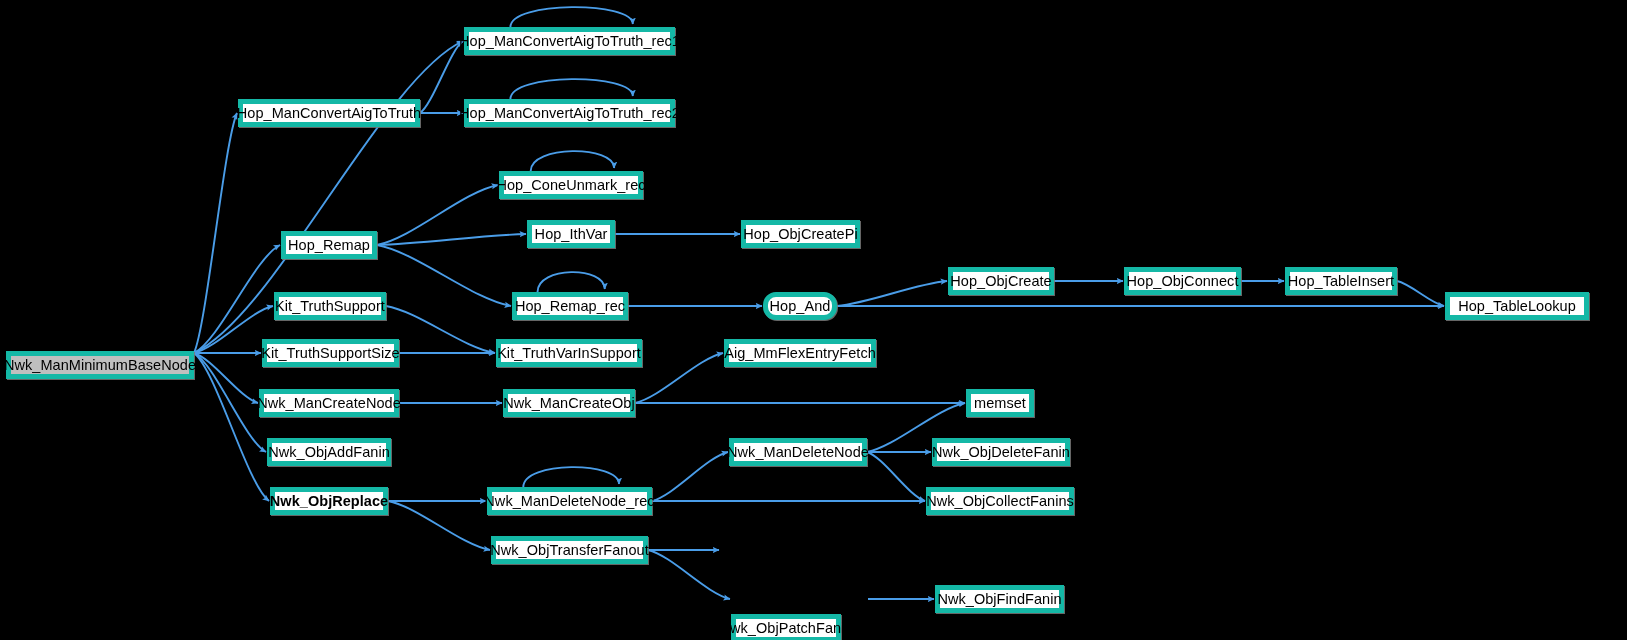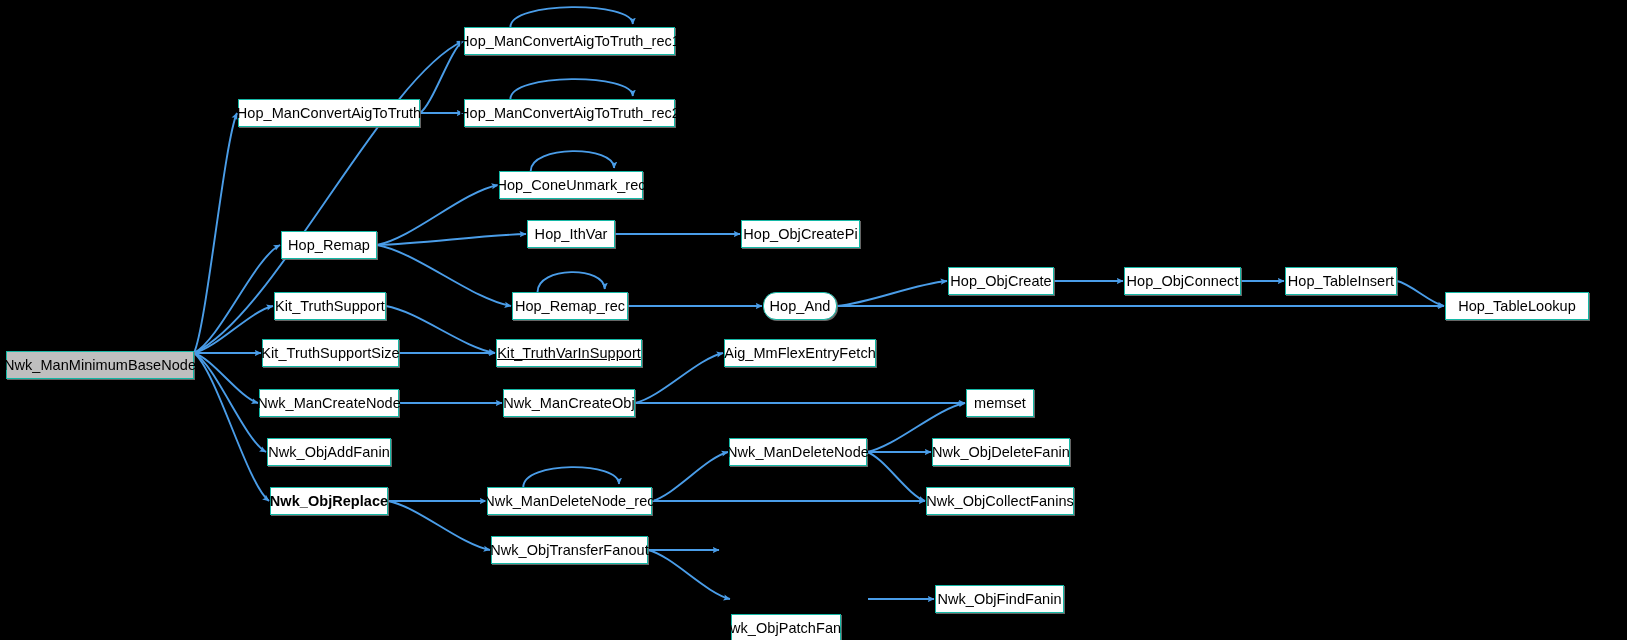--- a/index.html
+++ b/index.html
@@ -25,21 +25,21 @@
   #node-layer {
     position: absolute;
     left: 0;
     top: 0;
     width: 1627px;
     height: 640px;
   }
   .node {
     position: absolute;
     box-sizing: border-box;
-    border: 1px solid #14b8a6;
+    border: 5px solid #14b8a6;
     background: #ffffff;
     color: #000000;
     font-size: 14.5px;
     line-height: 1;
     display: flex;
     align-items: center;
     justify-content: center;
     white-space: nowrap;
     letter-spacing: 0.05px;
     box-shadow: 1px 1px 0 0 rgba(120,120,120,0.85);
@@ -146,21 +146,21 @@
       </div>
       <div class="node" style="left: 1445px; top: 292px; width: 144px; height: 28px;">
         <span class="node-label">Hop_TableLookup</span>
       </div>
       <div class="node" style="left: 274px; top: 292px; width: 112px; height: 28px;">
         <span class="node-label">Kit_TruthSupport</span>
       </div>
       <div class="node" style="left: 262px; top: 339px; width: 137px; height: 28px;">
         <span class="node-label">Kit_TruthSupportSize</span>
       </div>
-      <div class="node" style="left: 496px; top: 339px; width: 146px; height: 28px; text-decoration: underline;">
+      <div class="node" style="left: 496px; top: 339px; width: 146px; height: 28px;">
         <span class="node-label">Kit_TruthVarInSupport</span>
       </div>
       <div class="node" style="left: 724px; top: 339px; width: 152px; height: 28px;">
         <span class="node-label">Aig_MmFlexEntryFetch</span>
       </div>
       <div class="node" style="left: 259px; top: 389px; width: 140px; height: 28px;">
         <span class="node-label">Nwk_ManCreateNode</span>
       </div>
       <div class="node" style="left: 503px; top: 389px; width: 132px; height: 28px;">
         <span class="node-label">Nwk_ManCreateObj</span>

